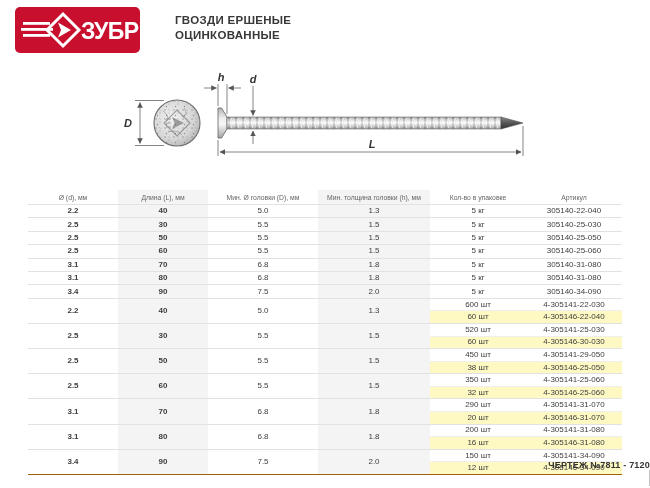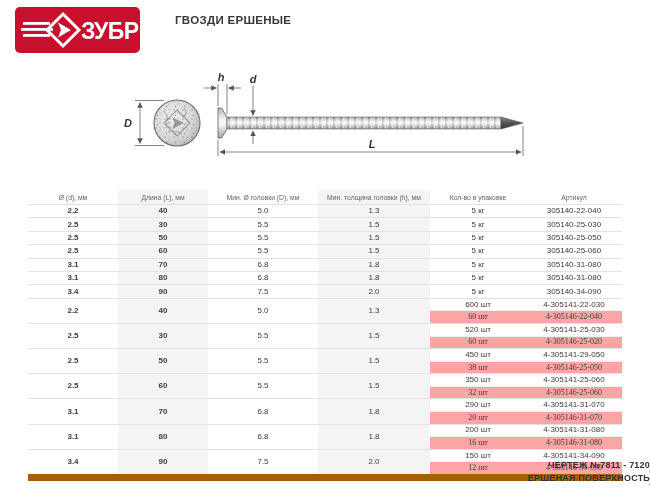--- a/index.html
+++ b/index.html
@@ -19,22 +19,22 @@
   table.spec{width:594px;border-collapse:collapse;table-layout:fixed;}
   table.spec col.band{background:#f4f4f4;}
   table.spec th{font-weight:normal;font-size:6.8px;color:#666;height:14px;
                 padding:0;text-align:center;vertical-align:middle;}
   table.spec td{padding:0;text-align:center;vertical-align:middle;
                 font-size:8px;color:#3d3d3d;line-height:1;}
   tr.t-single td{height:12.4px;}
   tr.t-double td{height:11.6px;}
   td.c0,td.c1{font-weight:bold;font-size:8.6px;color:#1d1d1d;}
   tr.main-row td{border-top:1px solid #e2e2e2;}
-  tr.sub-row td{border-top:1px solid #efefef;background:#fca5a5;font-family:Liberation Serif, serif;}
-  table.spec{border-bottom:7px solid #a16207;}
+  tr.sub-row td{border-top:1px solid #efefef;background:#fef9c3;}
+  table.spec{border-bottom:1px solid #a16207;}
 
   
   #footer{position:absolute;left:0;top:460px;width:650px;height:26px;
           display:flex;align-items:flex-end;flex-direction:column;}
   .f-item{flex:1;text-align:center;font-weight:bold;font-size:9px;color:#333;
           letter-spacing:.2px;}
   .f-sep{width:1px;height:15px;background:#c2c2c2;}
 </style>
 </head>
 <body>
@@ -48,20 +48,21 @@
       <rect x="6" y="21" width="32" height="2.8" fill="#fff"></rect>
       <rect x="8" y="27" width="27" height="2.8" fill="#fff"></rect>
       <polygon points="48,7 64,23 48,39 32,23" fill="none" stroke="#fff" stroke-width="3"></polygon>
       <polygon points="43,15.5 56,23 43,30.5 46,23" fill="#fff"></polygon>
     </g>
     <text x="66" y="31.5" font-family="Liberation Sans, sans-serif" font-weight="bold" font-size="23" letter-spacing="-0.5" fill="#ffffff">ЗУБР</text>
   </svg>
 
   <div id="title">
     <div>ГВОЗДИ ЕРШЕНЫЕ</div>
+    <div>ОЦИНКОВАННЫЕ</div>
   </div>
 
   <svg id="diagram" width="460" height="113" viewBox="0 0 460 113">
     <defs>
       <marker id="arr" viewBox="0 0 8 8" refX="7.5" refY="4" markerWidth="7" markerHeight="7" orient="auto-start-reverse">
         <path d="M0,0 L8,4 L0,8 z" fill="#555"></path>
       </marker>
       <linearGradient id="metalV" x1="0" y1="0" x2="0" y2="1">
         <stop offset="0" stop-color="#b5b5b5"></stop>
           <stop offset="0.35" stop-color="#efefef"></stop>
@@ -232,21 +233,21 @@
           <tr class="t-double main-row">
             <td rowspan="2" class="c0">2.5</td>
             <td rowspan="2" class="c1">30</td>
             <td rowspan="2" class="c2">5.5</td>
             <td rowspan="2" class="c3">1.5</td>
             <td class="c4">520 шт</td>
             <td class="c5">4-305141-25-030</td>
           </tr>
           <tr class="t-double sub-row">
             <td class="c4">60 шт</td>
-            <td class="c5">4-305146-25-020</td>
+            <td class="c5">4-305146-30-030</td>
           </tr>
           <tr class="t-double main-row">
             <td rowspan="2" class="c0">2.5</td>
             <td rowspan="2" class="c1">50</td>
             <td rowspan="2" class="c2">5.5</td>
             <td rowspan="2" class="c3">1.5</td>
             <td class="c4">450 шт</td>
             <td class="c5">4-305141-29-050</td>
           </tr>
           <tr class="t-double sub-row">
@@ -301,17 +302,16 @@
             <td class="c4">12 шт</td>
             <td class="c5">4-305146-34-090</td>
           </tr>
         </tbody>
     </table>
   </div>
 
   <div id="footer">
       <div class="f-item">ЧЕРТЕЖ №7811 - 7120</div>
       <div class="f-sep"></div>
-      <div class="f-item">ЕРШЕНАЯ ПОВЕРХНОСТЬ</div>
       <div class="f-sep"></div>
     </div>
 
 </div>
 
 </body></html>

